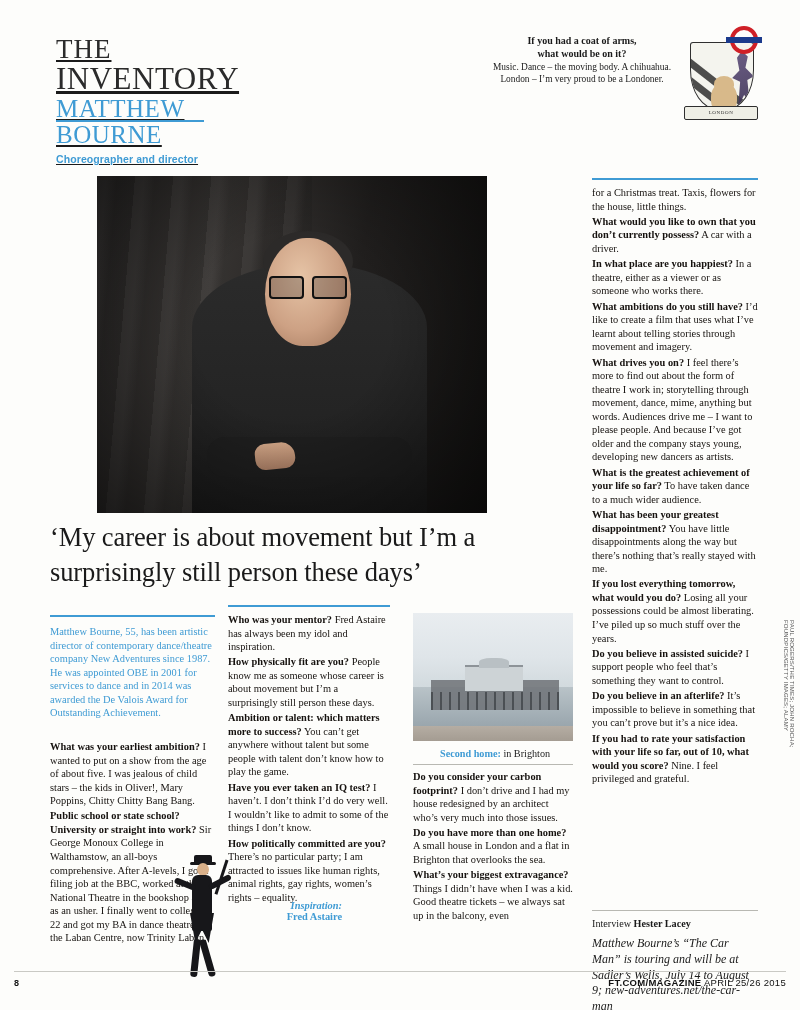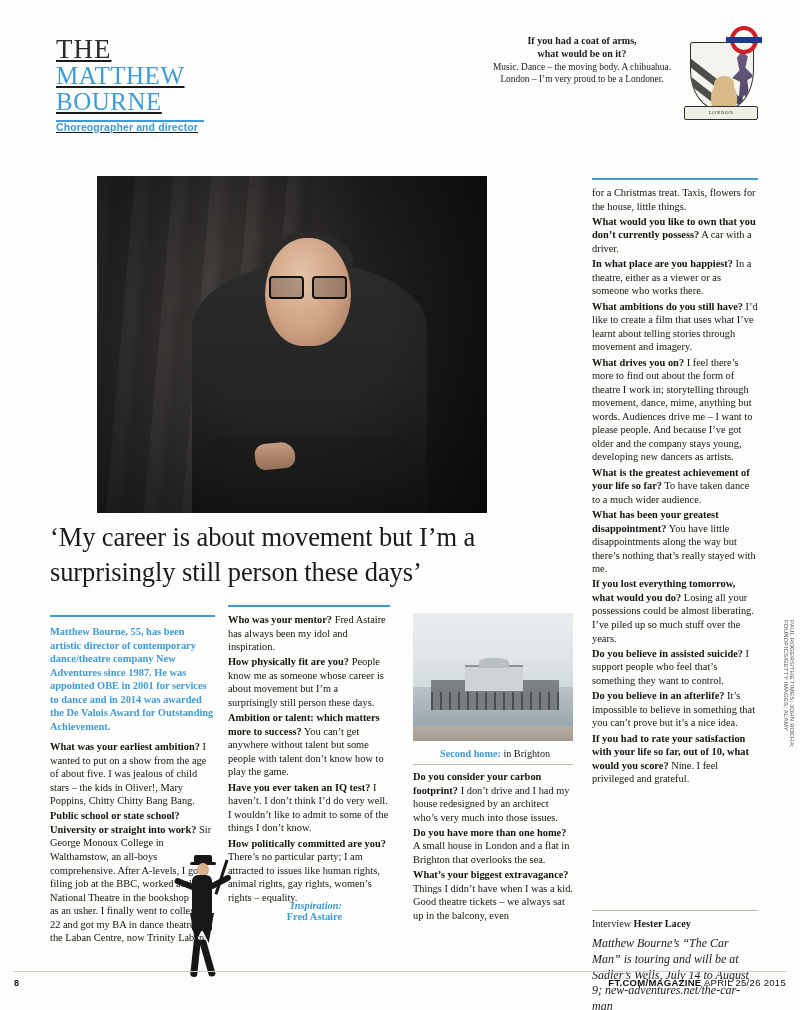--- a/index.html
+++ b/index.html
@@ -285,21 +285,21 @@
     color: #16120f;
     text-align: left;
   }
   .col p { margin: 0 0 0.18em 0; }
   .q {
     font-weight: bold;
     font-family: "Liberation Serif", serif;
   }
   .intro {
     color: #3f9bd4;
-    font-weight: bold;
+    font-weight: normal;
     font-size: 10.4px;
     line-height: 1.30;
   }
   .col1-intro { left: 50px; top: 625px; width: 165px; }
   .col1-body { left: 50px; top: 740px; width: 165px; }
   .col2 { left: 228px; top: 613px; width: 162px; }
   .col3 { left: 413px; top: 770px; width: 160px; }
   .col4 { left: 592px; top: 186px; width: 166px; }
 
   
@@ -522,20 +522,21 @@
     background: #c9c9c4;
   }
 </style>
 </head>
 <body>
 
 <div class="page">
 
   <div class="masthead">
     <div class="mast-the">THE</div>
+    <div class="mast-inventory">INVENTORY</div>
     <div class="mast-name">MATTHEW</div>
     <div class="mast-name">BOURNE</div>
     <div class="mast-role">Choreographer and director</div>
     <div class="rule" style="left:0; top:84px; width:148px;"></div>
   </div>
 
   <div class="arms-block">
     <div class="arms-q">If you had a coat of arms,</div>
     <div class="arms-q">what would be on it?</div>
     <div class="arms-a">Music. Dance – the moving body. A chihuahua. London – I’m very proud to be a Londoner.</div>

